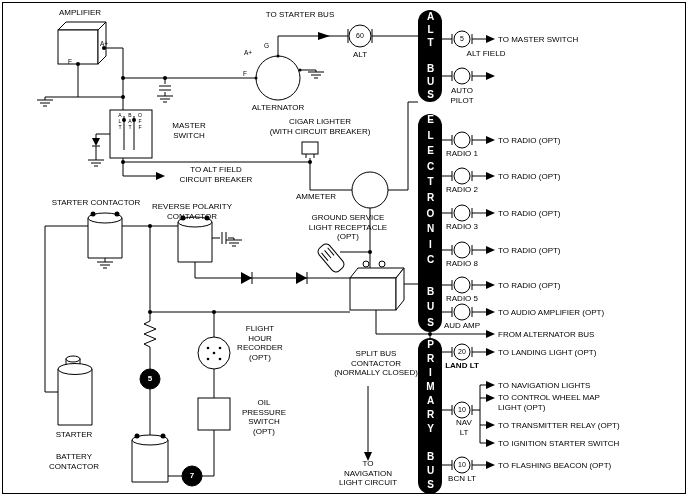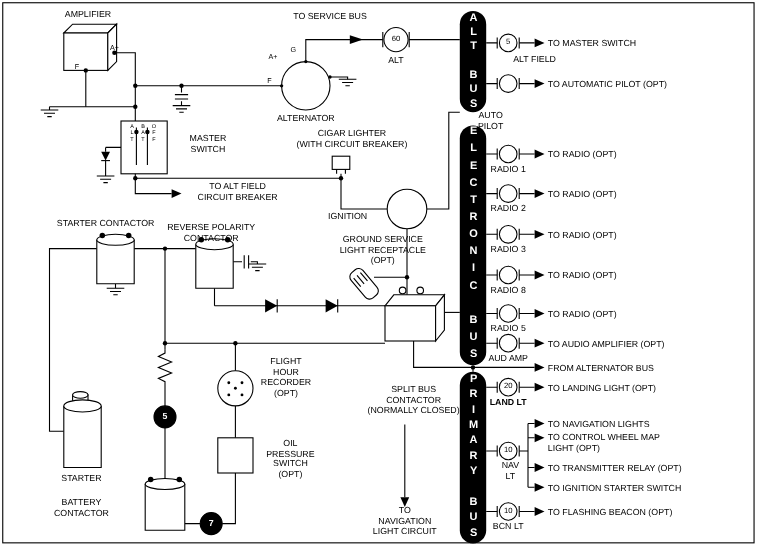--- a/index.html
+++ b/index.html
@@ -236,30 +236,30 @@
       <circle cx="370" cy="252" r="2"></circle>
         <circle cx="430" cy="334" r="2"></circle>
     </g>
   </svg>
 
   <div class="bus" id="bus-alt">ALT BUS</div>
   <div class="bus" id="bus-elec">ELECTRONIC BUS</div>
   <div class="bus" id="bus-pri">PRIMARY BUS</div>
 
   <div class="lbl c" style="left:44px;top:8px;width:72px;">AMPLIFIER</div>
-  <div class="lbl c" style="left:256px;top:10px;width:88px;">TO SERVICE BUS</div>
+  <div class="lbl c" style="left:256px;top:10px;width:88px;">TO STARTER BUS</div>
   <div class="lbl c" style="left:238px;top:103px;width:80px;">ALTERNATOR</div>
   <div class="lbl c" style="left:342px;top:50px;width:36px;">ALT</div>
   <div class="lbl c" style="left:160px;top:121px;width:58px;">MASTER
 SWITCH</div>
   <div class="lbl c" style="left:166px;top:165px;width:100px;">TO ALT FIELD
 CIRCUIT BREAKER</div>
   <div class="lbl c" style="left:258px;top:117px;width:124px;">CIGAR LIGHTER
 (WITH CIRCUIT BREAKER)</div>
-  <div class="lbl c" style="left:290px;top:192px;width:52px;">IGNITION</div>
+  <div class="lbl c" style="left:290px;top:192px;width:52px;">AMMETER</div>
   <div class="lbl c" style="left:50px;top:198px;width:92px;">STARTER CONTACTOR</div>
   <div class="lbl c" style="left:142px;top:202px;width:100px;">REVERSE POLARITY
 CONTACTOR</div>
   <div class="lbl c" style="left:298px;top:213px;width:100px;">GROUND SERVICE
 LIGHT RECEPTACLE
 (OPT)</div>
   <div class="lbl c" style="left:324px;top:349px;width:104px;">SPLIT BUS
 CONTACTOR
 (NORMALLY CLOSED)</div>
   <div class="lbl c" style="left:234px;top:324px;width:52px;">FLIGHT
@@ -289,22 +289,21 @@
   <div class="num" style="left:349px;top:32px;width:22px;">60</div>
   <div class="num" style="left:454px;top:35px;width:16px;">5</div>
   <div class="num" style="left:454px;top:348px;width:16px;">20</div>
   <div class="num" style="left:454px;top:406px;width:16px;">10</div>
   <div class="num" style="left:454px;top:461px;width:16px;">10</div>
   <div class="numw" style="left:142px;top:374px;width:16px;">5</div>
   <div class="numw" style="left:184px;top:471px;width:16px;">7</div>
 
   <div class="lbl" style="left:498px;top:35px;width:110px;">TO MASTER SWITCH</div>
   <div class="lbl c" style="left:440px;top:49px;width:44px;margin-left:24px;">ALT FIELD</div>
-  <div class="lbl" style="left:498px;top:72px;width:150px;">TO AUTOMATIC PILOT (OPT)</div>
-  <div class="lbl c" style="left:424px;top:86px;width:44px;margin-top:14px;">AUTO
+  <div class="lbl c" style="left:440px;top:86px;width:44px;">AUTO
 PILOT</div>
 
   <div class="lbl" style="left:498px;top:136px;width:120px;">TO RADIO (OPT)</div>
   <div class="lbl c" style="left:440px;top:149px;width:44px;">RADIO 1</div>
   <div class="lbl" style="left:498px;top:172px;width:120px;">TO RADIO (OPT)</div>
   <div class="lbl c" style="left:440px;top:185px;width:44px;">RADIO 2</div>
   <div class="lbl" style="left:498px;top:209px;width:120px;">TO RADIO (OPT)</div>
   <div class="lbl c" style="left:440px;top:222px;width:44px;">RADIO 3</div>
   <div class="lbl" style="left:498px;top:246px;width:120px;">TO RADIO (OPT)</div>
   <div class="lbl c" style="left:440px;top:259px;width:44px;">RADIO 8</div>

